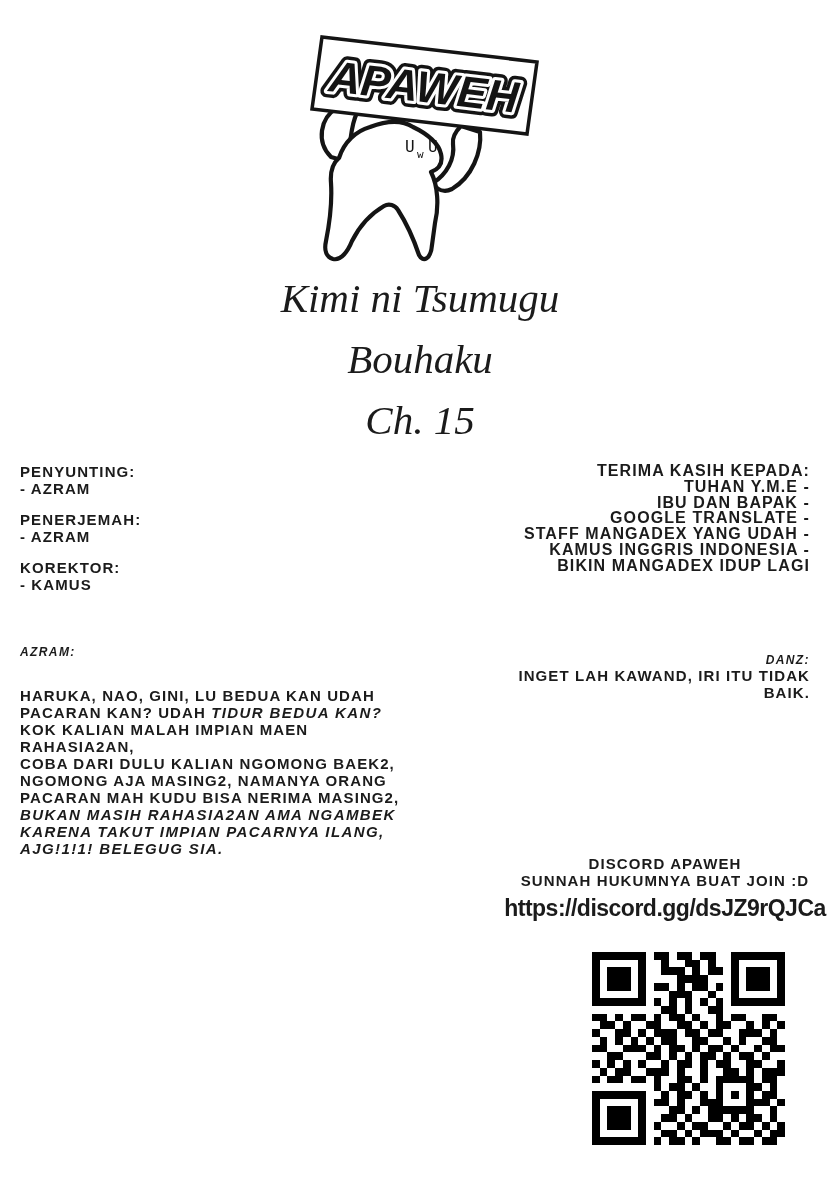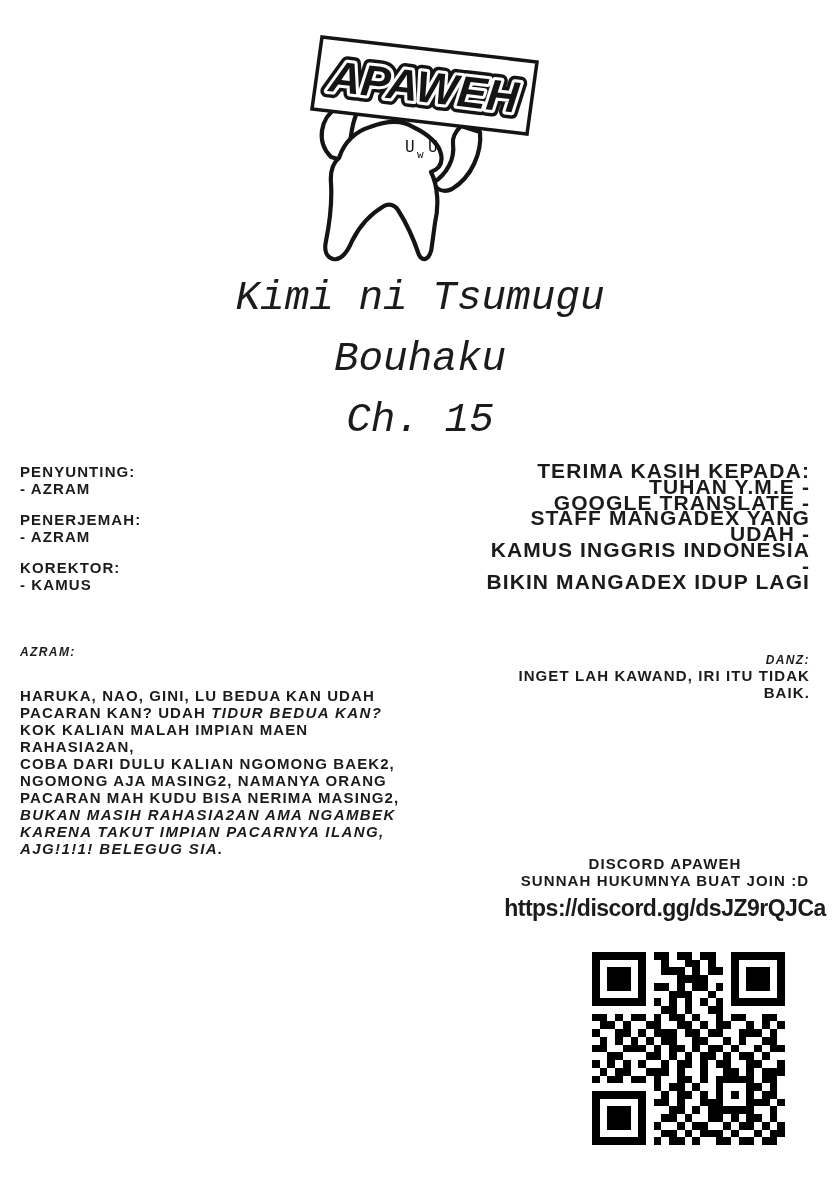--- a/index.html
+++ b/index.html
@@ -4,21 +4,21 @@
 <style>
   html,body{margin:0;padding:0;background:#e8e8e8;}
   .page{position:relative;width:840px;height:1182px;background:#ffffff;
         font-family:"Liberation Sans",sans-serif;color:#1b1b1b;overflow:hidden;margin:0 auto;}
   .comic{font-weight:700;letter-spacing:1.1px;}
   .sz15{font-size:15px;line-height:17px;}
   .abs{position:absolute;}
   .right{text-align:right;}
   .center{text-align:center;}
   .em{font-style:italic;letter-spacing:1.4px;}
-  .script-title{font-family:Liberation Mono, monospace;font-style:italic;font-weight:400;
+  .script-title{font-family:Liberation Serif, serif;font-style:italic;font-weight:400;
                 font-size:41px;line-height:61px;text-align:center;}
   .role-group{margin-bottom:14px;}
   .thanks-line{line-height:15.8px;}
   .note-head{font-size:12px;font-weight:700;font-style:italic;letter-spacing:1.4px;}
   .url{font-size:23px;font-weight:700;letter-spacing:-0.5px;margin-top:6px;}
   svg{display:block;}
 </style>
 </head>
 <body>
 
@@ -76,24 +76,25 @@
       <div class="role-group">
         <div>PENERJEMAH:</div>
         <div>- AZRAM</div>
       </div>
       <div class="role-group">
         <div>KOREKTOR:</div>
         <div>- KAMUS</div>
       </div>
     </div>
 
-  <div class="abs comic right" style="right:30px;top:463px;width:330px;font-size:21px;">
+  <div class="abs comic right" style="right:30px;top:463px;width:330px;font-size:16px;">
     <div class="thanks-line">TERIMA KASIH KEPADA:</div>
     <div>
         <div class="thanks-line">TUHAN Y.M.E -</div>
+        <div class="thanks-line">IBU DAN BAPAK -</div>
         <div class="thanks-line">GOOGLE TRANSLATE -</div>
         <div class="thanks-line">STAFF MANGADEX YANG UDAH -</div>
         <div class="thanks-line">KAMUS INGGRIS INDONESIA -</div>
         <div class="thanks-line">BIKIN MANGADEX IDUP LAGI</div>
       </div>
   </div>
 
   <div class="abs" style="left:20px;top:645px;width:400px;">
     <div class="note-head">AZRAM:</div>
     <div class="comic sz15" style="margin-top:28px;">

